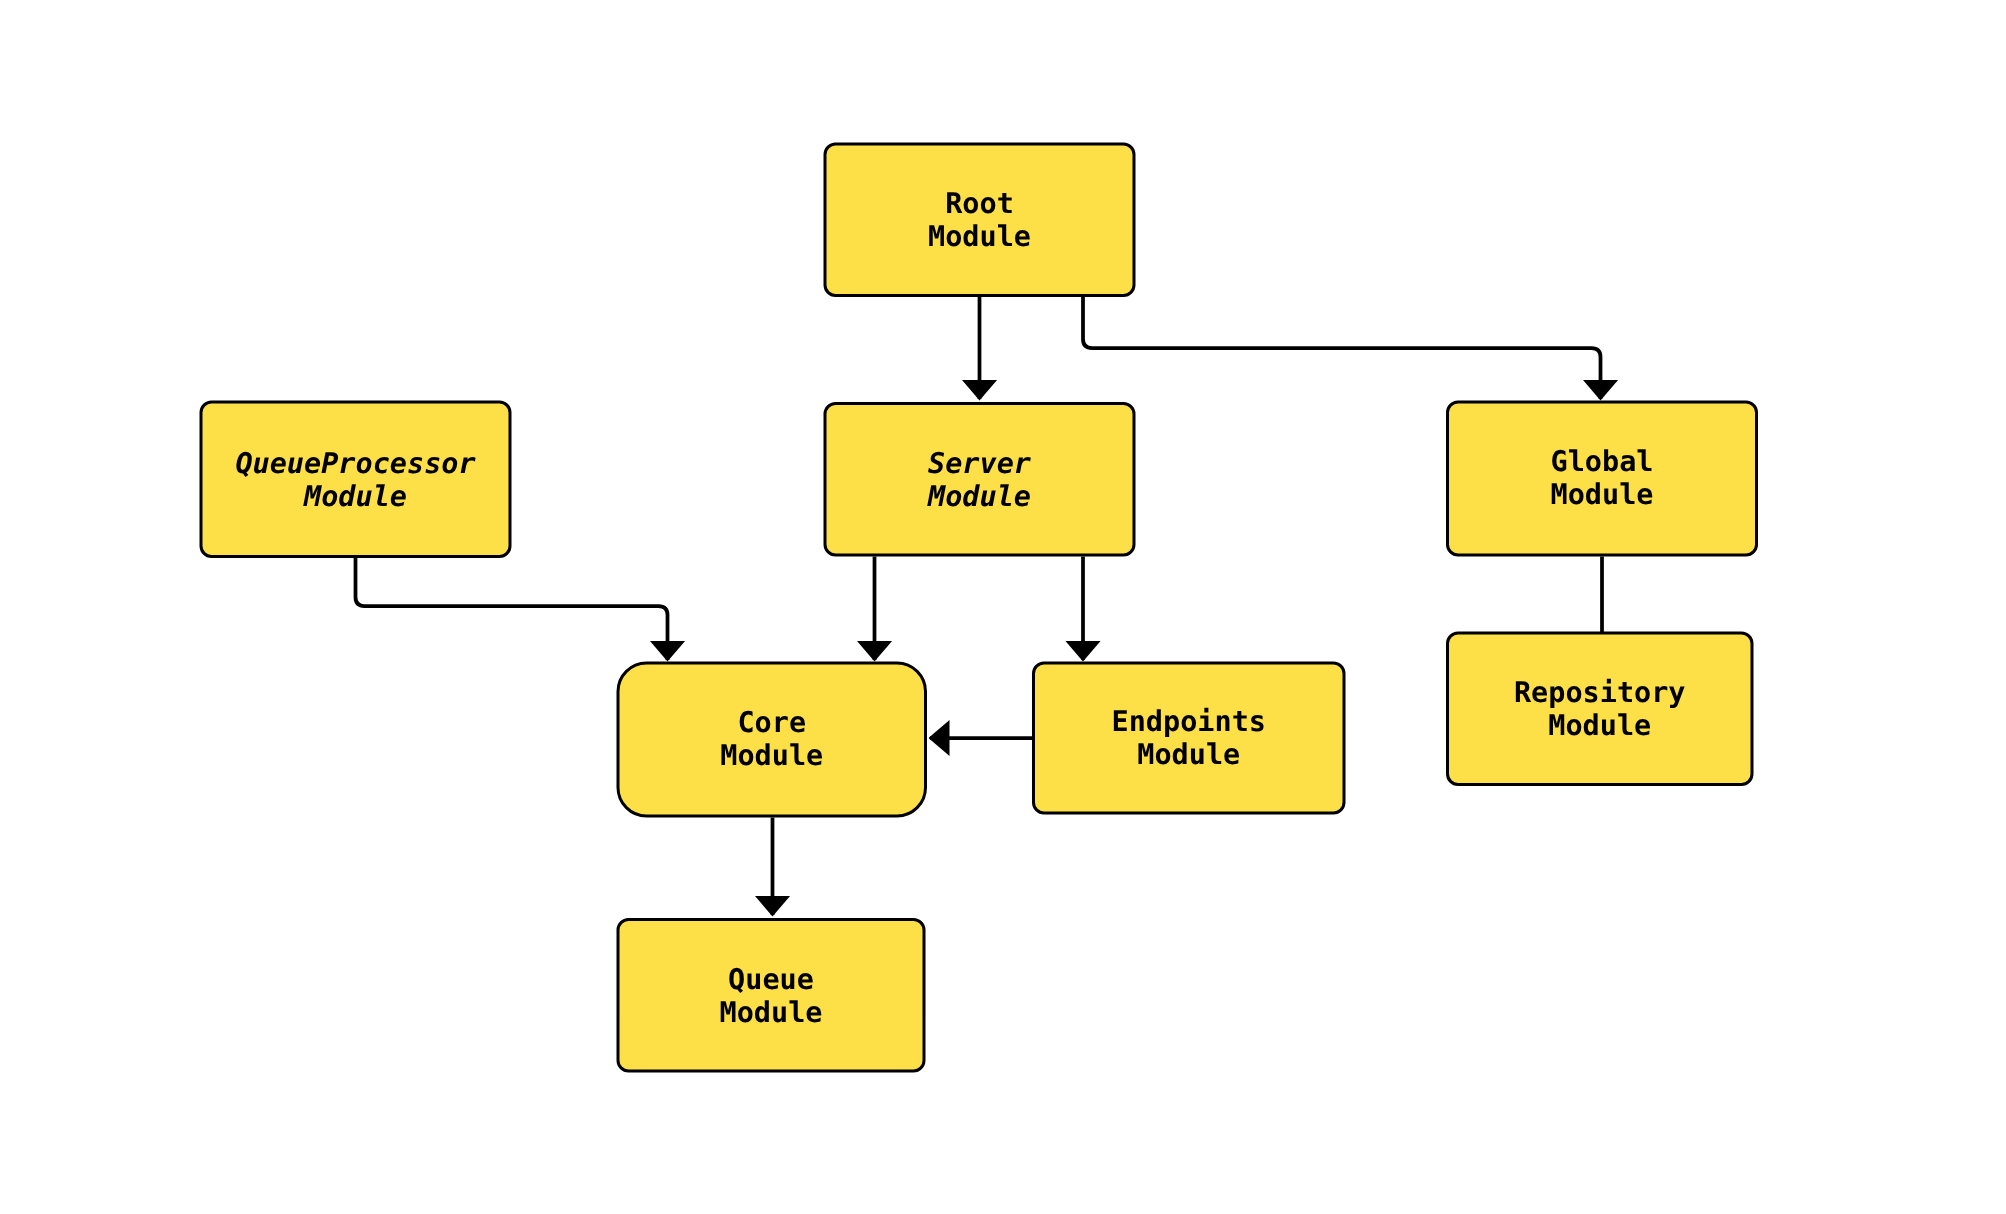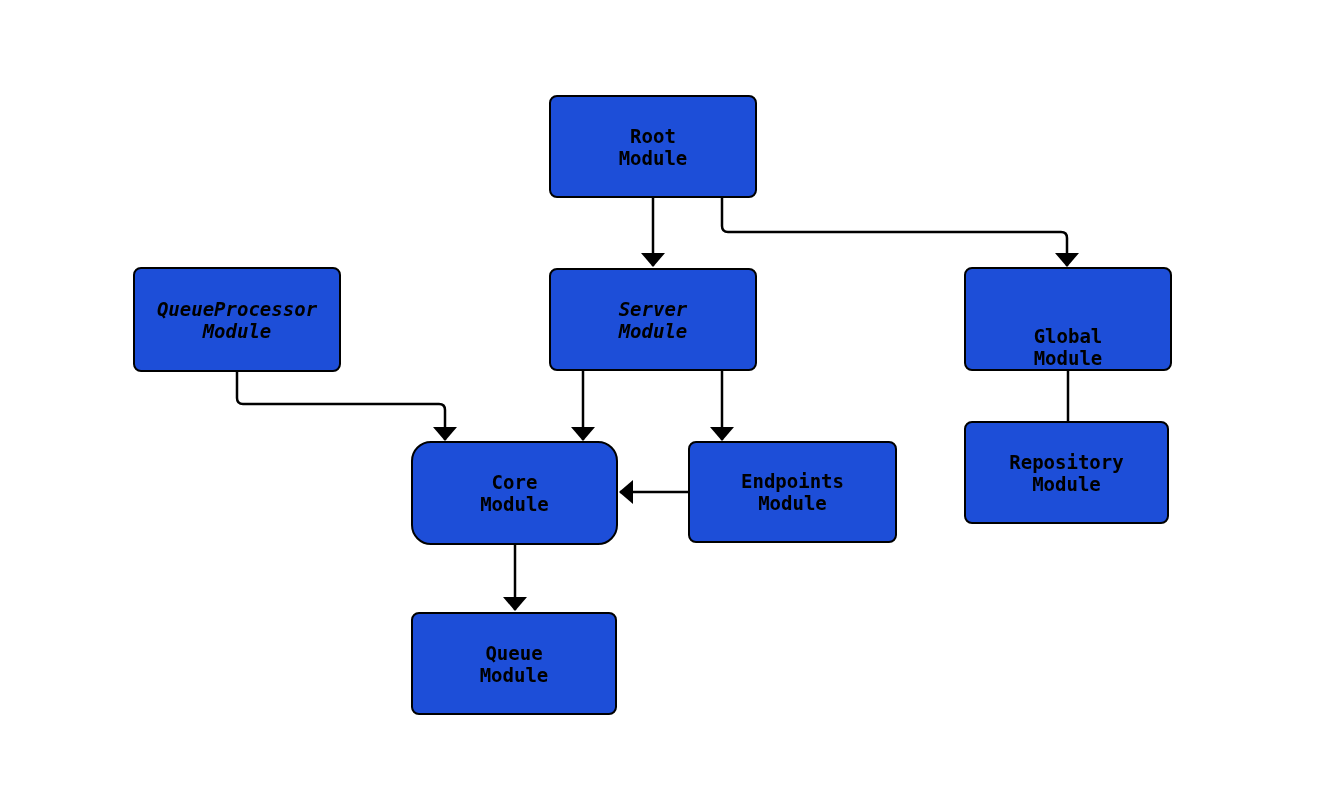--- a/index.html
+++ b/index.html
@@ -19,21 +19,21 @@
     left: 0;
     top: 0;
     width: 1337px;
     height: 809px;
   }
   .node {
     position: absolute;
     box-sizing: border-box;
     border: 2.5px solid #000000;
     border-radius: 8px;
-    background: #1d4ed8;
+    background: #fde047;
     display: flex;
     align-items: center;
     justify-content: center;
   }
   .node-label {
     font-family: "DejaVu Sans Mono", "Liberation Mono", monospace;
     font-weight: bold;
     font-size: 19px;
     line-height: 22px;
     color: #000000;
@@ -75,21 +75,21 @@
   <div class="node" style="left:133px; top:267px; width:208px; height:105px;font-style:italic;">
     <span class="node-label">QueueProcessor
 Module</span>
   </div>
 
   <div class="node" style="left:549px; top:268px; width:208px; height:103px;font-style:italic;">
     <span class="node-label">Server
 Module</span>
   </div>
 
-  <div class="node" style="left:964px; top:267px; width:208px; height:104px;align-items:flex-end;">
+  <div class="node" style="left:964px; top:267px; width:208px; height:104px;">
     <span class="node-label">Global
 Module</span>
   </div>
 
   <div class="node" style="left:411px; top:441px; width:207px; height:104px;border-radius:20px;">
     <span class="node-label">Core
 Module</span>
   </div>
 
   <div class="node" style="left:688px; top:441px; width:209px; height:102px;">

